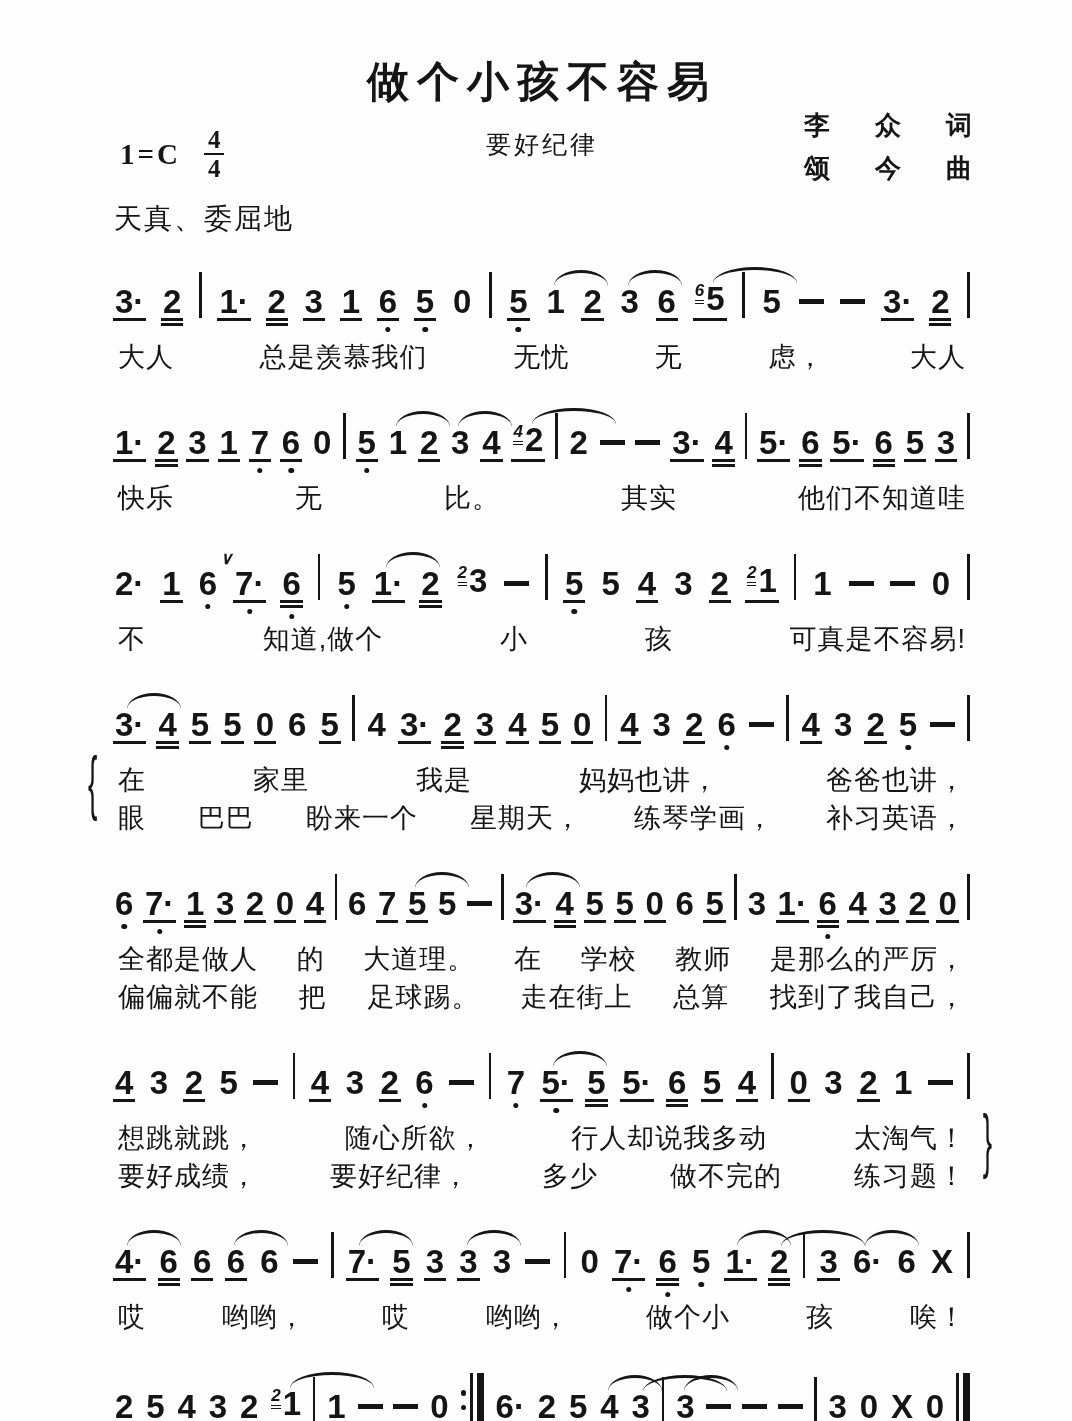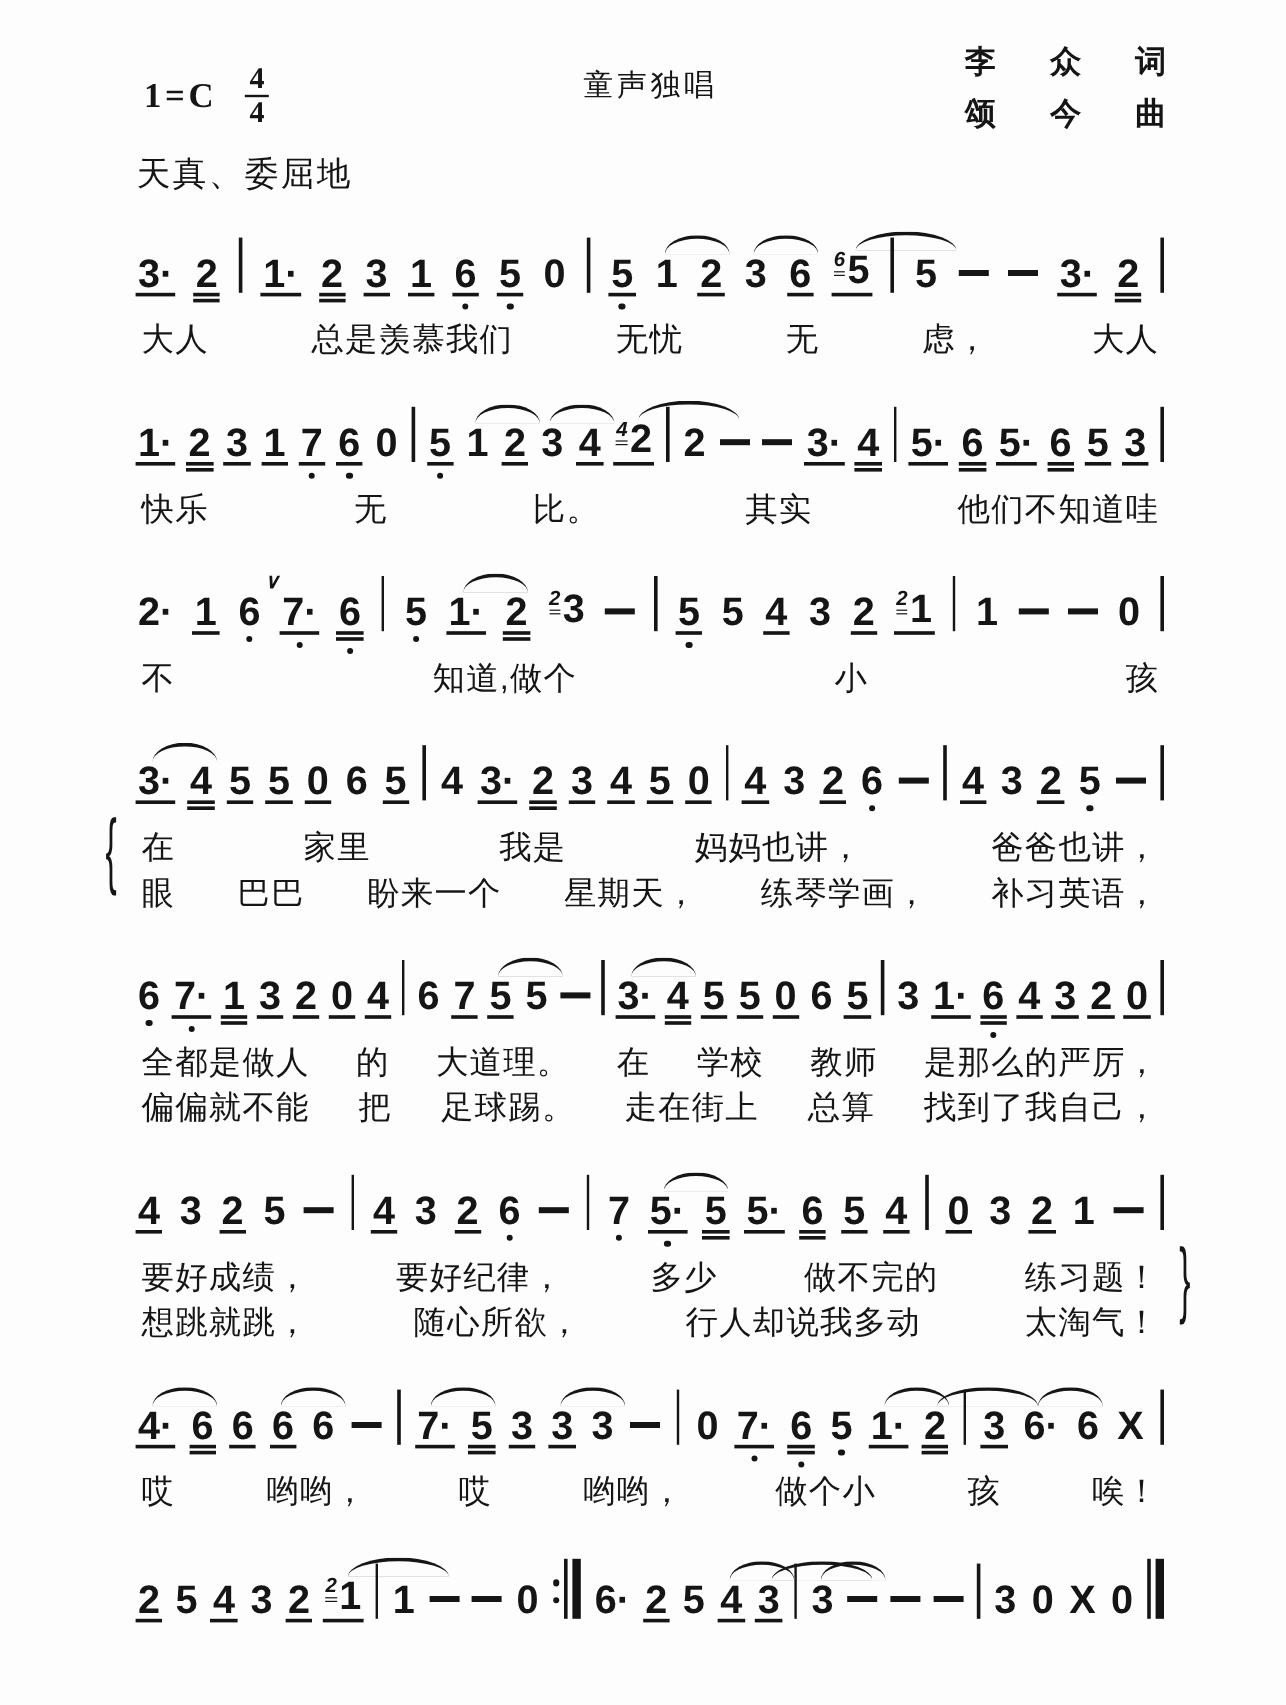--- a/index.html
+++ b/index.html
@@ -67,32 +67,33 @@
   .lg{white-space:nowrap;}
   .bracel{position:absolute;left:-24px;top:6px;font-size:28px;transform:scaleY(2.5);
     font-weight:400;}
   .bracer{position:absolute;right:-20px;top:6px;font-size:28px;transform:scaleY(2.5);
     font-weight:400;}
 </style>
 </head>
 <body>
 
 <div class="sheet">
+  <div class="title">做个小孩不容易</div>
 
   <div class="meta">
     <div class="keysig">
       <span>1</span>
       <span class="eq">=</span>
       <span>C</span>
       <span class="meter">
         <span class="num top">4</span>
         <span class="num">4</span>
       </span>
     </div>
-    <div class="subtitle">童声独唱</div>
+    <div class="subtitle">要好纪律</div>
     <div class="credits">
       <div class="row">
         <span>李</span>
         <span>众</span>
         <span>词</span>
       </div>
       <div class="row">
         <span>颂</span>
         <span>今</span>
         <span>曲</span>
@@ -208,20 +209,21 @@
           <span class="dashtok"></span>
           <span class="tok"><span class="dg">0</span></span>
           <span class="bar1"></span>
         </div>
         <div class="lblock">
           <div class="lrow">
             <span class="lg">不</span>
             <span class="lg">知道,做个</span>
             <span class="lg">小</span>
             <span class="lg">孩</span>
+            <span class="lg">可真是不容易!</span>
           </div>
         </div>
       </div>
       <div class="mline">
         <div class="nrow">
           <span class="tok"><span class="dg">3·</span><i class="ln" style="bottom: -3px;"></i><i class="arc"></i></span>
           <span class="tok"><span class="dg">4</span><i class="ln" style="bottom: -3px;"></i><i class="ln" style="bottom: -8px;"></i></span>
           <span class="tok"><span class="dg">5</span><i class="ln" style="bottom: -3px;"></i></span>
           <span class="tok"><span class="dg">5</span><i class="ln" style="bottom: -3px;"></i></span>
           <span class="tok"><span class="dg">0</span><i class="ln" style="bottom: -3px;"></i></span>
@@ -346,31 +348,31 @@
           <span class="tok"><span class="dg">0</span><i class="ln" style="bottom: -3px;"></i></span>
           <span class="tok"><span class="dg">3</span></span>
           <span class="tok"><span class="dg">2</span><i class="ln" style="bottom: -3px;"></i></span>
           <span class="tok"><span class="dg">1</span></span>
           <span class="dashtok"></span>
           <span class="bar1"></span>
         </div>
         <div class="lblock">
           <span class="bracer">}</span>
           <div class="lrow">
+            <span class="lg">想跳就跳，</span>
+            <span class="lg">随心所欲，</span>
+            <span class="lg">行人却说我多动</span>
+            <span class="lg">太淘气！</span>
+          </div>
+          <div class="lrow">
             <span class="lg">要好成绩，</span>
             <span class="lg">要好纪律，</span>
             <span class="lg">多少</span>
             <span class="lg">做不完的</span>
             <span class="lg">练习题！</span>
-          </div>
-          <div class="lrow">
-            <span class="lg">想跳就跳，</span>
-            <span class="lg">随心所欲，</span>
-            <span class="lg">行人却说我多动</span>
-            <span class="lg">太淘气！</span>
           </div>
         </div>
       </div>
       <div class="mline">
         <div class="nrow">
           <span class="tok"><span class="dg">4·</span><i class="ln" style="bottom: -3px;"></i><i class="arc"></i></span>
           <span class="tok"><span class="dg">6</span><i class="ln" style="bottom: -3px;"></i><i class="ln" style="bottom: -8px;"></i></span>
           <span class="tok"><span class="dg">6</span><i class="ln" style="bottom: -3px;"></i></span>
           <span class="tok"><span class="dg">6</span><i class="ln" style="bottom: -3px;"></i><i class="arc"></i></span>
           <span class="tok"><span class="dg">6</span></span>

